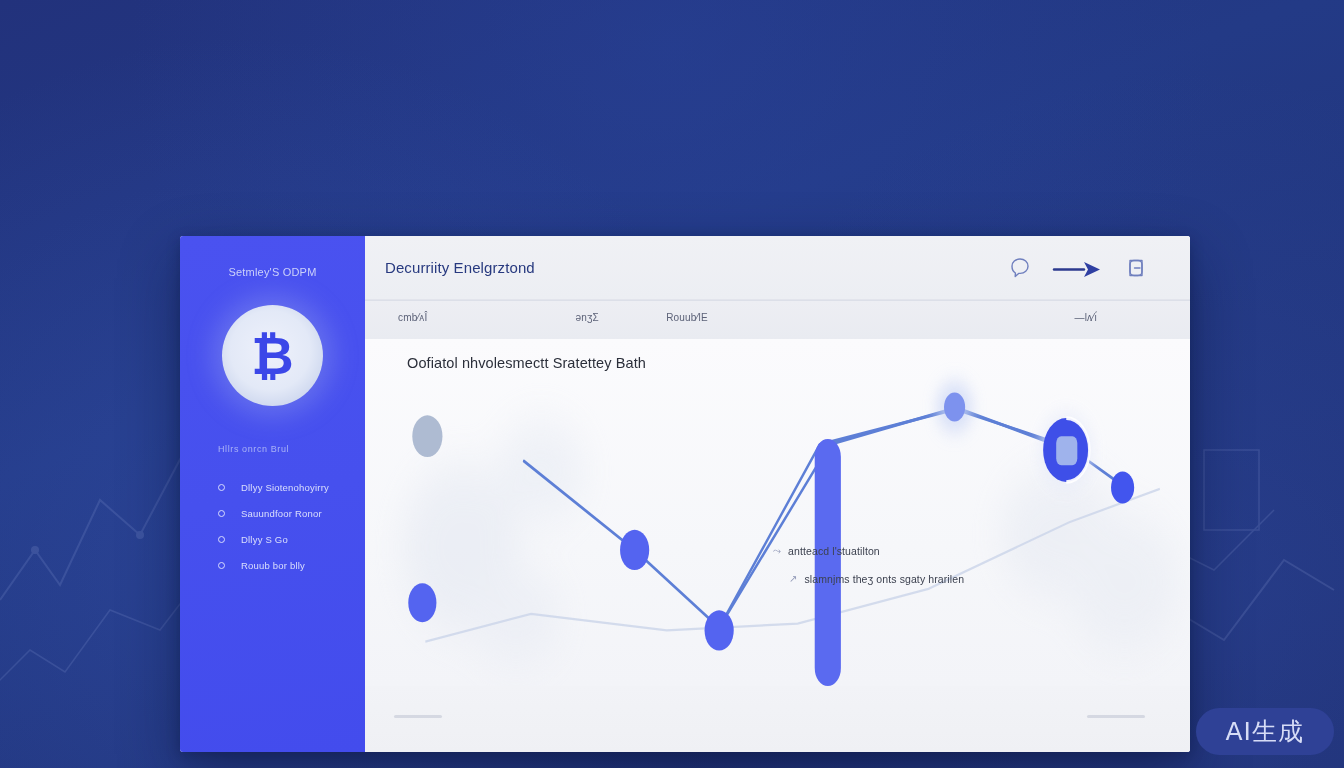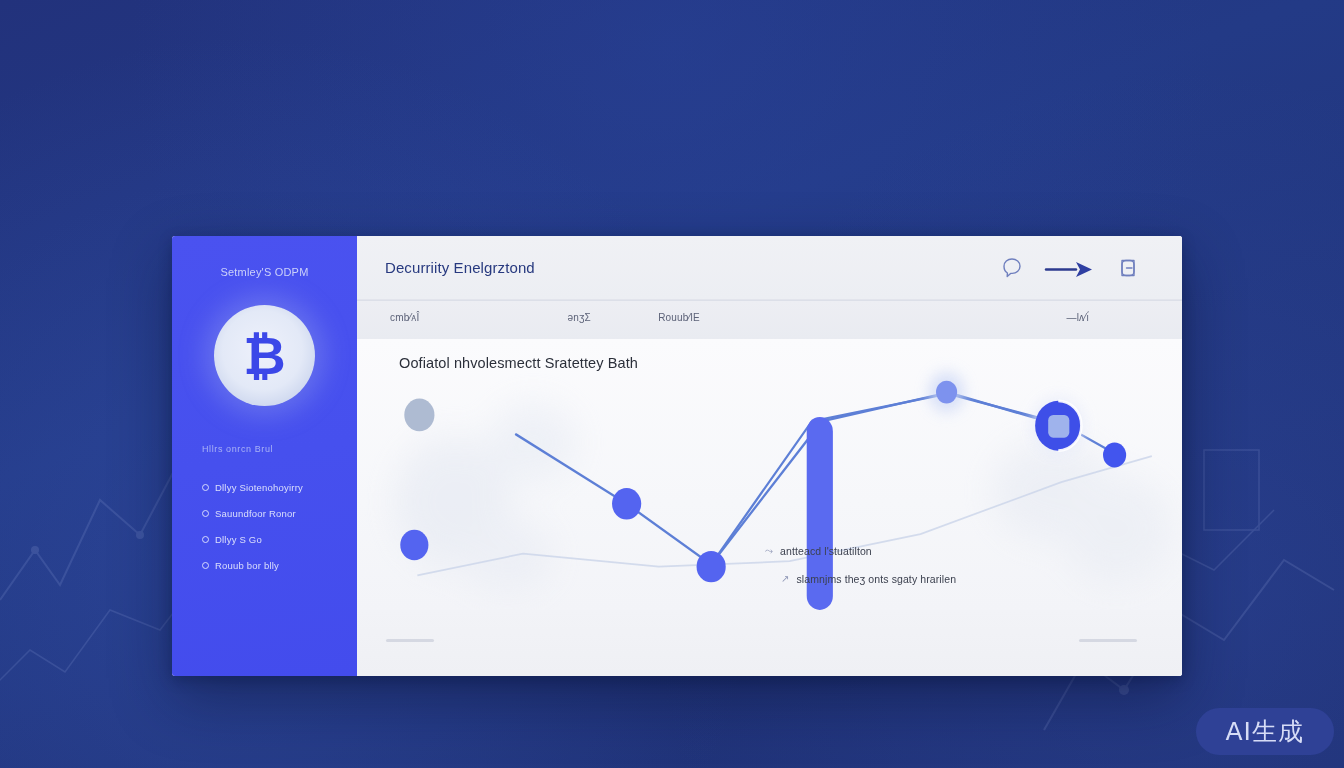--- a/index.html
+++ b/index.html
@@ -29,24 +29,24 @@
     position: absolute;
     opacity: 0.14;
     pointer-events: none;
   }
   .bg-deco.left  { left: -10px; top: 300px;  width: 230px; height: 420px; }
   .bg-deco.right { right: 0px;  top: 330px;  width: 320px; height: 430px; }
 
   
   #app-window {
     position: absolute;
-    left: 172px;
+    left: 180px;
     top: 236px;
     width: 1010px;
-    height: 440px;
+    height: 516px;
     background: #f2f3f7;
     border-radius: 3px;
     box-shadow: 0 22px 60px rgba(8,16,52,0.45), 0 4px 14px rgba(8,16,52,0.30);
     display: flex;
     overflow: hidden;
   }
 
   
   #sidebar {
     width: 185px;
@@ -82,35 +82,35 @@
     color: #3b47e8;
     font-size: 52px;
     font-weight: bold;
     line-height: 1;
     font-family: "DejaVu Sans", sans-serif;
   }
 
   #sidebar-nav {
     margin-top: 38px;
     width: 100%;
-    padding-left: 30px;
+    padding-left: 38px;
     box-sizing: border-box;
   }
   .nav-section-title {
     color: #b9c2f8;
     font-size: 9px;
     letter-spacing: 0.6px;
     margin-bottom: 28px;
     filter: blur(0.3px);
     opacity: 0.85;
   }
   .nav-item {
     display: flex;
     align-items: center;
-    gap: 6px;
+    gap: 16px;
     margin-bottom: 15px;
     color: #e2e6fd;
     font-size: 9.5px;
     letter-spacing: 0.2px;
     filter: blur(0.28px);
     opacity: 0.94;
     cursor: pointer;
   }
   .nav-dot {
     width: 5px;
@@ -130,21 +130,21 @@
   }
 
   
   #header {
     height: 64px;
     flex: 0 0 64px;
     background: linear-gradient(180deg, #f0f1f5 0%, #eceef3 100%);
     border-bottom: 1px solid #e2e4ec;
     display: flex;
     align-items: center;
-    padding: 0 44px 0 28px;
+    padding: 0 44px 0 20px;
     box-sizing: border-box;
   }
   #header-title {
     color: #27397f;
     font-size: 15px;
     letter-spacing: 0.1px;
     filter: blur(0.22px);
   }
   #header-actions {
     margin-left: auto;

